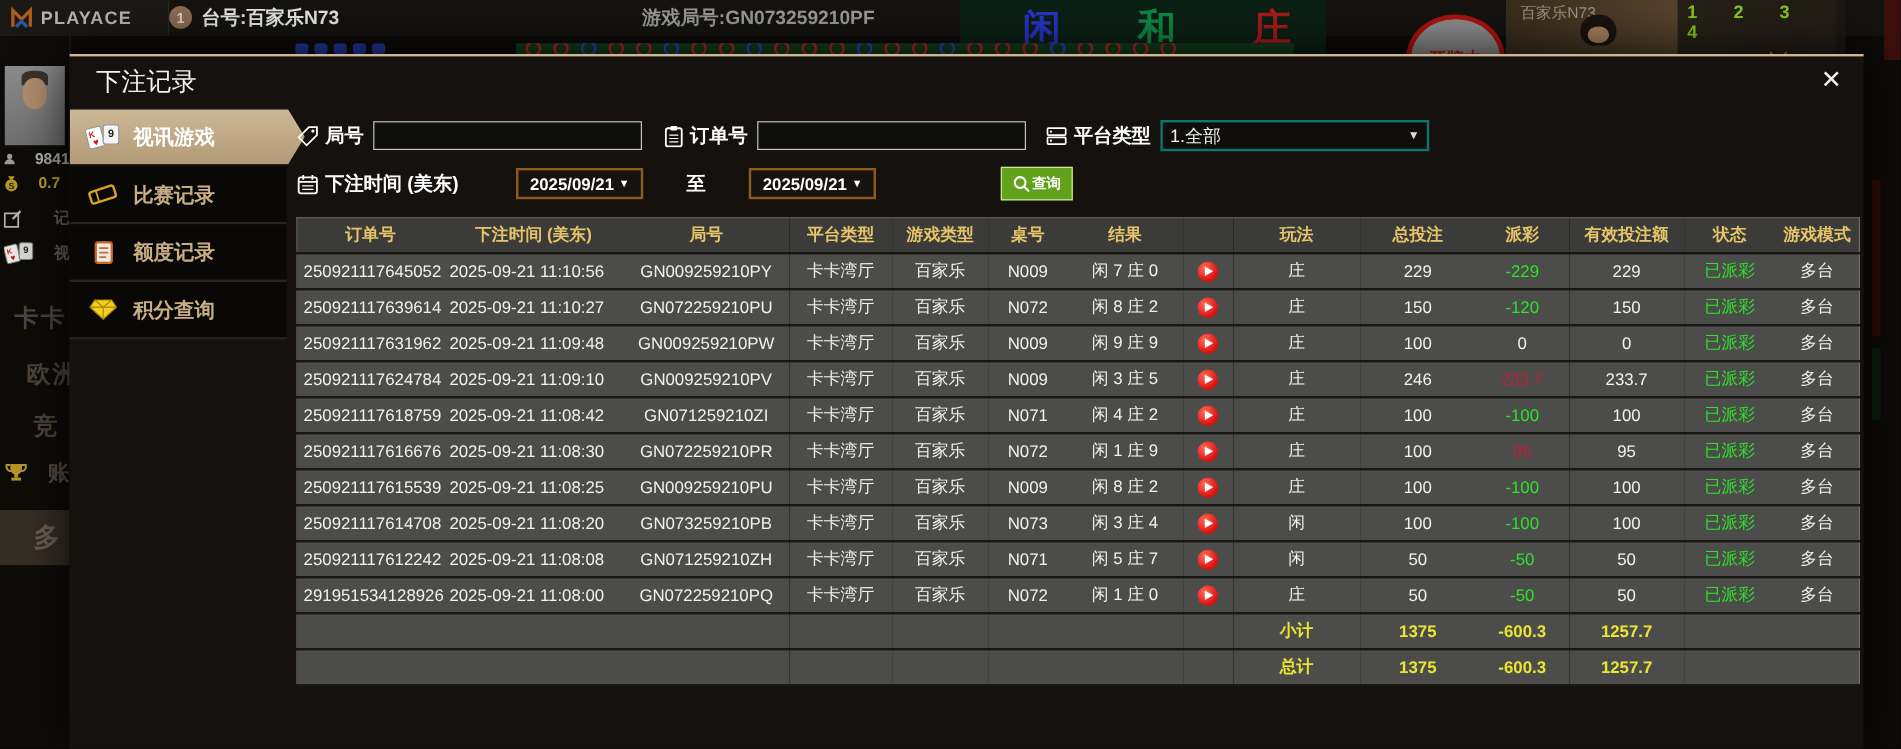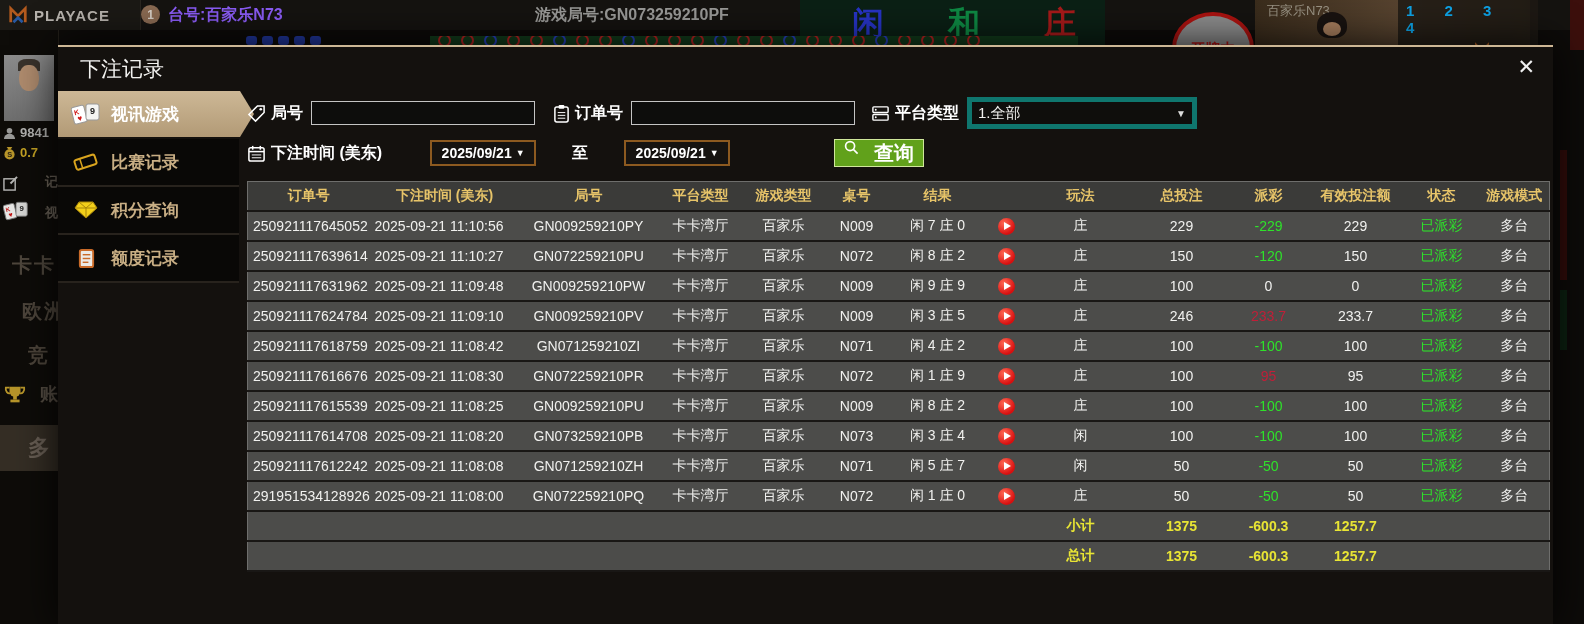--- a/index.html
+++ b/index.html
@@ -8,37 +8,37 @@
 
   
   #bg{position:absolute;inset:0;background:#0d0b09;}
   .topbar{position:absolute;left:0;top:0;width:1584px;height:30px;background:#151310;}
   .brandbox{position:absolute;left:0;top:0;width:132px;height:30px;background:#1b1915;
             display:flex;align-items:center;gap:6px;padding-left:8px;border-right:1px solid #2a2620;}
   .brandtxt{color:#b8b4ae;font-weight:bold;font-size:15px;letter-spacing:1px;}
   .badge1{position:absolute;left:141px;top:5px;width:19px;height:19px;border-radius:50%;
           background:#8a6a52;color:#d8d0c8;font-size:12px;font-weight:bold;
           display:flex;align-items:center;justify-content:center;}
-  .tbltxt{position:absolute;left:168px;top:5px;color:#8b5cf6;font-size:16px;font-weight:bold;}
+  .tbltxt{position:absolute;left:168px;top:5px;color:#e5e5e5;font-size:16px;font-weight:bold;}
   .rndtxt{position:absolute;left:535px;top:5px;color:#9a9a98;font-size:16px;font-weight:bold;}
   .betpanel{position:absolute;left:800px;top:0;width:305px;height:45px;background:#0b2015;}
   .betchar{position:absolute;top:2px;font-size:32px;font-weight:bold;}
   .bc-x{left:52px;color:#2734c6;}
   .bc-h{left:148px;color:#0e8a44;}
   .bc-z{left:244px;color:#a81a1a;}
   .dealing{position:absolute;left:1172px;top:12px;width:74px;height:64px;border-radius:50%;
            background:#8d8d8d;border:4px solid #ac1310;display:flex;justify-content:center;}
   .dealing span{color:#b01616;font-weight:bold;font-size:15px;margin-top:24px;}
   .video{position:absolute;left:1255px;top:0;width:275px;height:50px;
          background:linear-gradient(90deg,#3a2c1c,#584430 55%,#3a2d1e);}
   .vtitle{position:absolute;left:12px;top:2px;color:#9a9384;font-size:13px;}
   .hair{position:absolute;left:62px;top:12px;width:30px;height:26px;border-radius:50% 50% 40% 40%;background:#191310;}
   .face{position:absolute;left:68px;top:22px;width:18px;height:14px;border-radius:50%;background:#a87f5e;}
   .shoe{position:absolute;left:1398px;top:0;width:132px;height:48px;background:rgba(30,26,20,.85);padding:2px 4px;}
-  .shoedigits{color:#0ea5e9;font-size:15px;font-weight:bold;letter-spacing:13px;margin-left:4px;}
+  .shoedigits{color:#84cc16;font-size:15px;font-weight:bold;letter-spacing:13px;margin-left:4px;}
   .dotrow{display:flex;gap:8px;margin-top:6px;margin-left:4px;align-items:center;}
   .dot{width:9px;height:9px;border-radius:50%;background:#555;}
   .dot.on{background:#2a9a2a;}
   .redstrip{position:absolute;right:0;top:0;width:14px;height:50px;background:#3c0f0c;}
   .faintred{position:absolute;left:1560px;top:150px;width:7px;height:130px;background:#300c0a;}
   .faintgrn{position:absolute;left:1560px;top:290px;width:7px;height:60px;background:#0c2010;}
 
   
   .road{position:absolute;left:430px;top:36px;width:640px;height:9px;background:#123c1c;
         display:flex;gap:10px;align-items:center;padding-left:8px;overflow:hidden;}
@@ -46,21 +46,21 @@
   .rc.b{border-color:#2840c0;}
   .road2{position:absolute;left:246px;top:36px;width:120px;height:9px;display:flex;gap:5px;overflow:hidden;}
   .sq{width:11px;height:9px;background:#21379e;border-radius:3px;flex:none;}
 
   
   .lstrip{position:absolute;left:0;top:30px;width:58px;height:594px;background:#0e0c09;border-right:1px solid #221e18;}
   .avatar{position:absolute;left:4px;top:25px;width:50px;height:66px;
           background:linear-gradient(180deg,#8c8c8c,#6e6e6e);}
   .av-hair{position:absolute;left:14px;top:4px;width:22px;height:12px;background:#3a332c;border-radius:40% 40% 0 0;}
   .av-face{position:absolute;left:15px;top:10px;width:20px;height:26px;background:#b99; border-radius:45%;background:#b08c6e;}
-  .lrow{position:absolute;left:3px;display:flex;align-items:flex-end;gap:4px;color:#b4b4b2;font-size:13px;font-weight:bold;white-space:nowrap;overflow:hidden;width:55px;}
+  .lrow{position:absolute;left:3px;display:flex;align-items:center;gap:16px;color:#b4b4b2;font-size:13px;font-weight:bold;white-space:nowrap;overflow:hidden;width:55px;}
   .money{color:#c6a424;}
   .menuchar{position:absolute;color:#4e463c;font-size:20px;font-weight:bold;letter-spacing:2px;white-space:nowrap;}
   .duoblock{position:absolute;left:0;top:395px;width:58px;height:46px;background:#352e25;}
   .duoblock span{color:#6a6056;font-size:22px;font-weight:bold;margin-left:28px;line-height:46px;}
 
   
   .modal{position:absolute;left:58px;top:45px;width:1495px;height:579px;background:#14110e;
          border-top:2px solid #cdb795;box-shadow:0 0 40px rgba(0,0,0,.85);}
   .mhead{height:44px;position:relative;}
   .mtitle{position:absolute;left:22px;top:0;line-height:44px;color:#f2f2f0;font-size:21px;}
@@ -75,30 +75,30 @@
        clip-path:polygon(0 0,182px 0,196px 23px,182px 46px,0 46px);}
   .tabicon{width:32px;display:flex;justify-content:center;flex:none;}
 
   .content{flex:1;padding:8px 0 0 8px;position:relative;}
   .filter-row{display:flex;align-items:center;height:28px;}
   .row2{margin-top:12px;}
   .flabel{display:flex;align-items:center;gap:5px;color:#fff;font-size:16px;font-weight:bold;white-space:nowrap;}
   .txt{width:214px;height:22px;background:#0d0d0c;border:1px solid #c4c4c4;color:#eee;
        margin-left:8px;font-size:14px;padding:0 4px;outline:none;}
   .ml18{margin-left:18px;} .ml16{margin-left:16px;}
-  .select{margin-left:8px;width:208px;height:22px;background:#0f0e0c;border:5px solid #0f766e;
+  .select{margin-left:8px;width:208px;height:22px;background:#0f0e0c;border:2px solid #0f766e;
           color:#f0f0ee;font-size:15px;display:flex;align-items:center;padding:0 6px;cursor:pointer;}
   .select .arrow{margin-left:auto;font-size:10px;color:#ddd;}
   .datebox{margin-left:48px;width:102px;height:22px;background:#161310;border:2px solid #8d5a20;
            color:#fff;font-weight:bold;font-size:14px;display:flex;align-items:center;
            justify-content:center;gap:4px;cursor:pointer;}
   .datebox .dar{font-size:9px;}
   .tolabel{color:#fff;font-weight:bold;font-size:16px;margin:0 36px;}
   .query{margin-left:104px;height:28px;background:#61a11b;border:1px solid #cfe79b;color:#fff;
-         font-weight:bold;font-size:20px;display:flex;gap:15px;padding:0 9px;cursor:pointer;
+         font-weight:bold;font-size:12px;display:flex;align-items:center;gap:1px;padding:0 9px;cursor:pointer;
          font-family:inherit;}
 
   table{border-collapse:collapse;table-layout:fixed;width:1302px;margin-top:14px;border:1px solid #6e6e6c;}
   th{background:#3b3b39;color:#e7c469;font-size:14px;font-weight:bold;height:26px;
      border-bottom:2px solid #191715;white-space:nowrap;overflow:hidden;}
   td{background:#4c4c4a;color:#f1f1ef;font-size:14px;height:26px;text-align:center;
      border-bottom:2px solid #191715;white-space:nowrap;overflow:hidden;}
   .cell-left{text-align:left;padding-left:5px;}
   .tone-neg{color:#2ee22a;} .tone-pos{color:#c01f38;} .tone-zero{color:#f1f1ef;}
   .st{color:#2ee22a;}
@@ -272,37 +272,37 @@
             <g transform="rotate(-18 13 11)">
               <rect x="2" y="6" width="21" height="10" rx="2" fill="none" stroke="#d9a41e" stroke-width="2"></rect>
               <line x1="8" y1="6" x2="8" y2="16" stroke="#d9a41e" stroke-width="1.5"></line>
             </g>
           </svg>
         </span>
         <span>比赛记录</span>
       </div>
       <div class="tab">
         <span class="tabicon">
-          <svg width="24" height="20" viewBox="0 0 24 20">
-            <path d="M5 2 h14 l4 6 -11 10 -11 -10 z" fill="#f2cf1a" stroke="#a8860a"></path>
-            <path d="M5 2 l7 6 7 -6 M1 8 h22 M12 8 v10" stroke="#a8860a" fill="none"></path>
-          </svg>
-        </span>
-        <span>积分查询</span>
-      </div>
-      <div class="tab">
-        <span class="tabicon">
           <svg width="19" height="21" viewBox="0 0 20 22">
             <rect x="3" y="2" width="14" height="18" rx="2" fill="#eceae6" stroke="#c96a28" stroke-width="2"></rect>
             <line x1="6" y1="7" x2="14" y2="7" stroke="#c96a28" stroke-width="1.5"></line>
             <line x1="6" y1="11" x2="14" y2="11" stroke="#c96a28" stroke-width="1.5"></line>
             <line x1="6" y1="15" x2="12" y2="15" stroke="#c96a28" stroke-width="1.5"></line>
           </svg>
         </span>
         <span>额度记录</span>
+      </div>
+      <div class="tab">
+        <span class="tabicon">
+          <svg width="24" height="20" viewBox="0 0 24 20">
+            <path d="M5 2 h14 l4 6 -11 10 -11 -10 z" fill="#f2cf1a" stroke="#a8860a"></path>
+            <path d="M5 2 l7 6 7 -6 M1 8 h22 M12 8 v10" stroke="#a8860a" fill="none"></path>
+          </svg>
+        </span>
+        <span>积分查询</span>
       </div>
     </div>
 
     <div class="content">
       <div class="filter-row">
         <span class="flabel">
           <svg width="19" height="19" viewBox="0 0 20 20">
             <path d="M2 11 L11 2 H18 V9 L9 18 Z" fill="none" stroke="#fff" stroke-width="1.6"></path>
             <circle cx="14.5" cy="5.5" r="1.4" fill="#fff"></circle>
           </svg>

